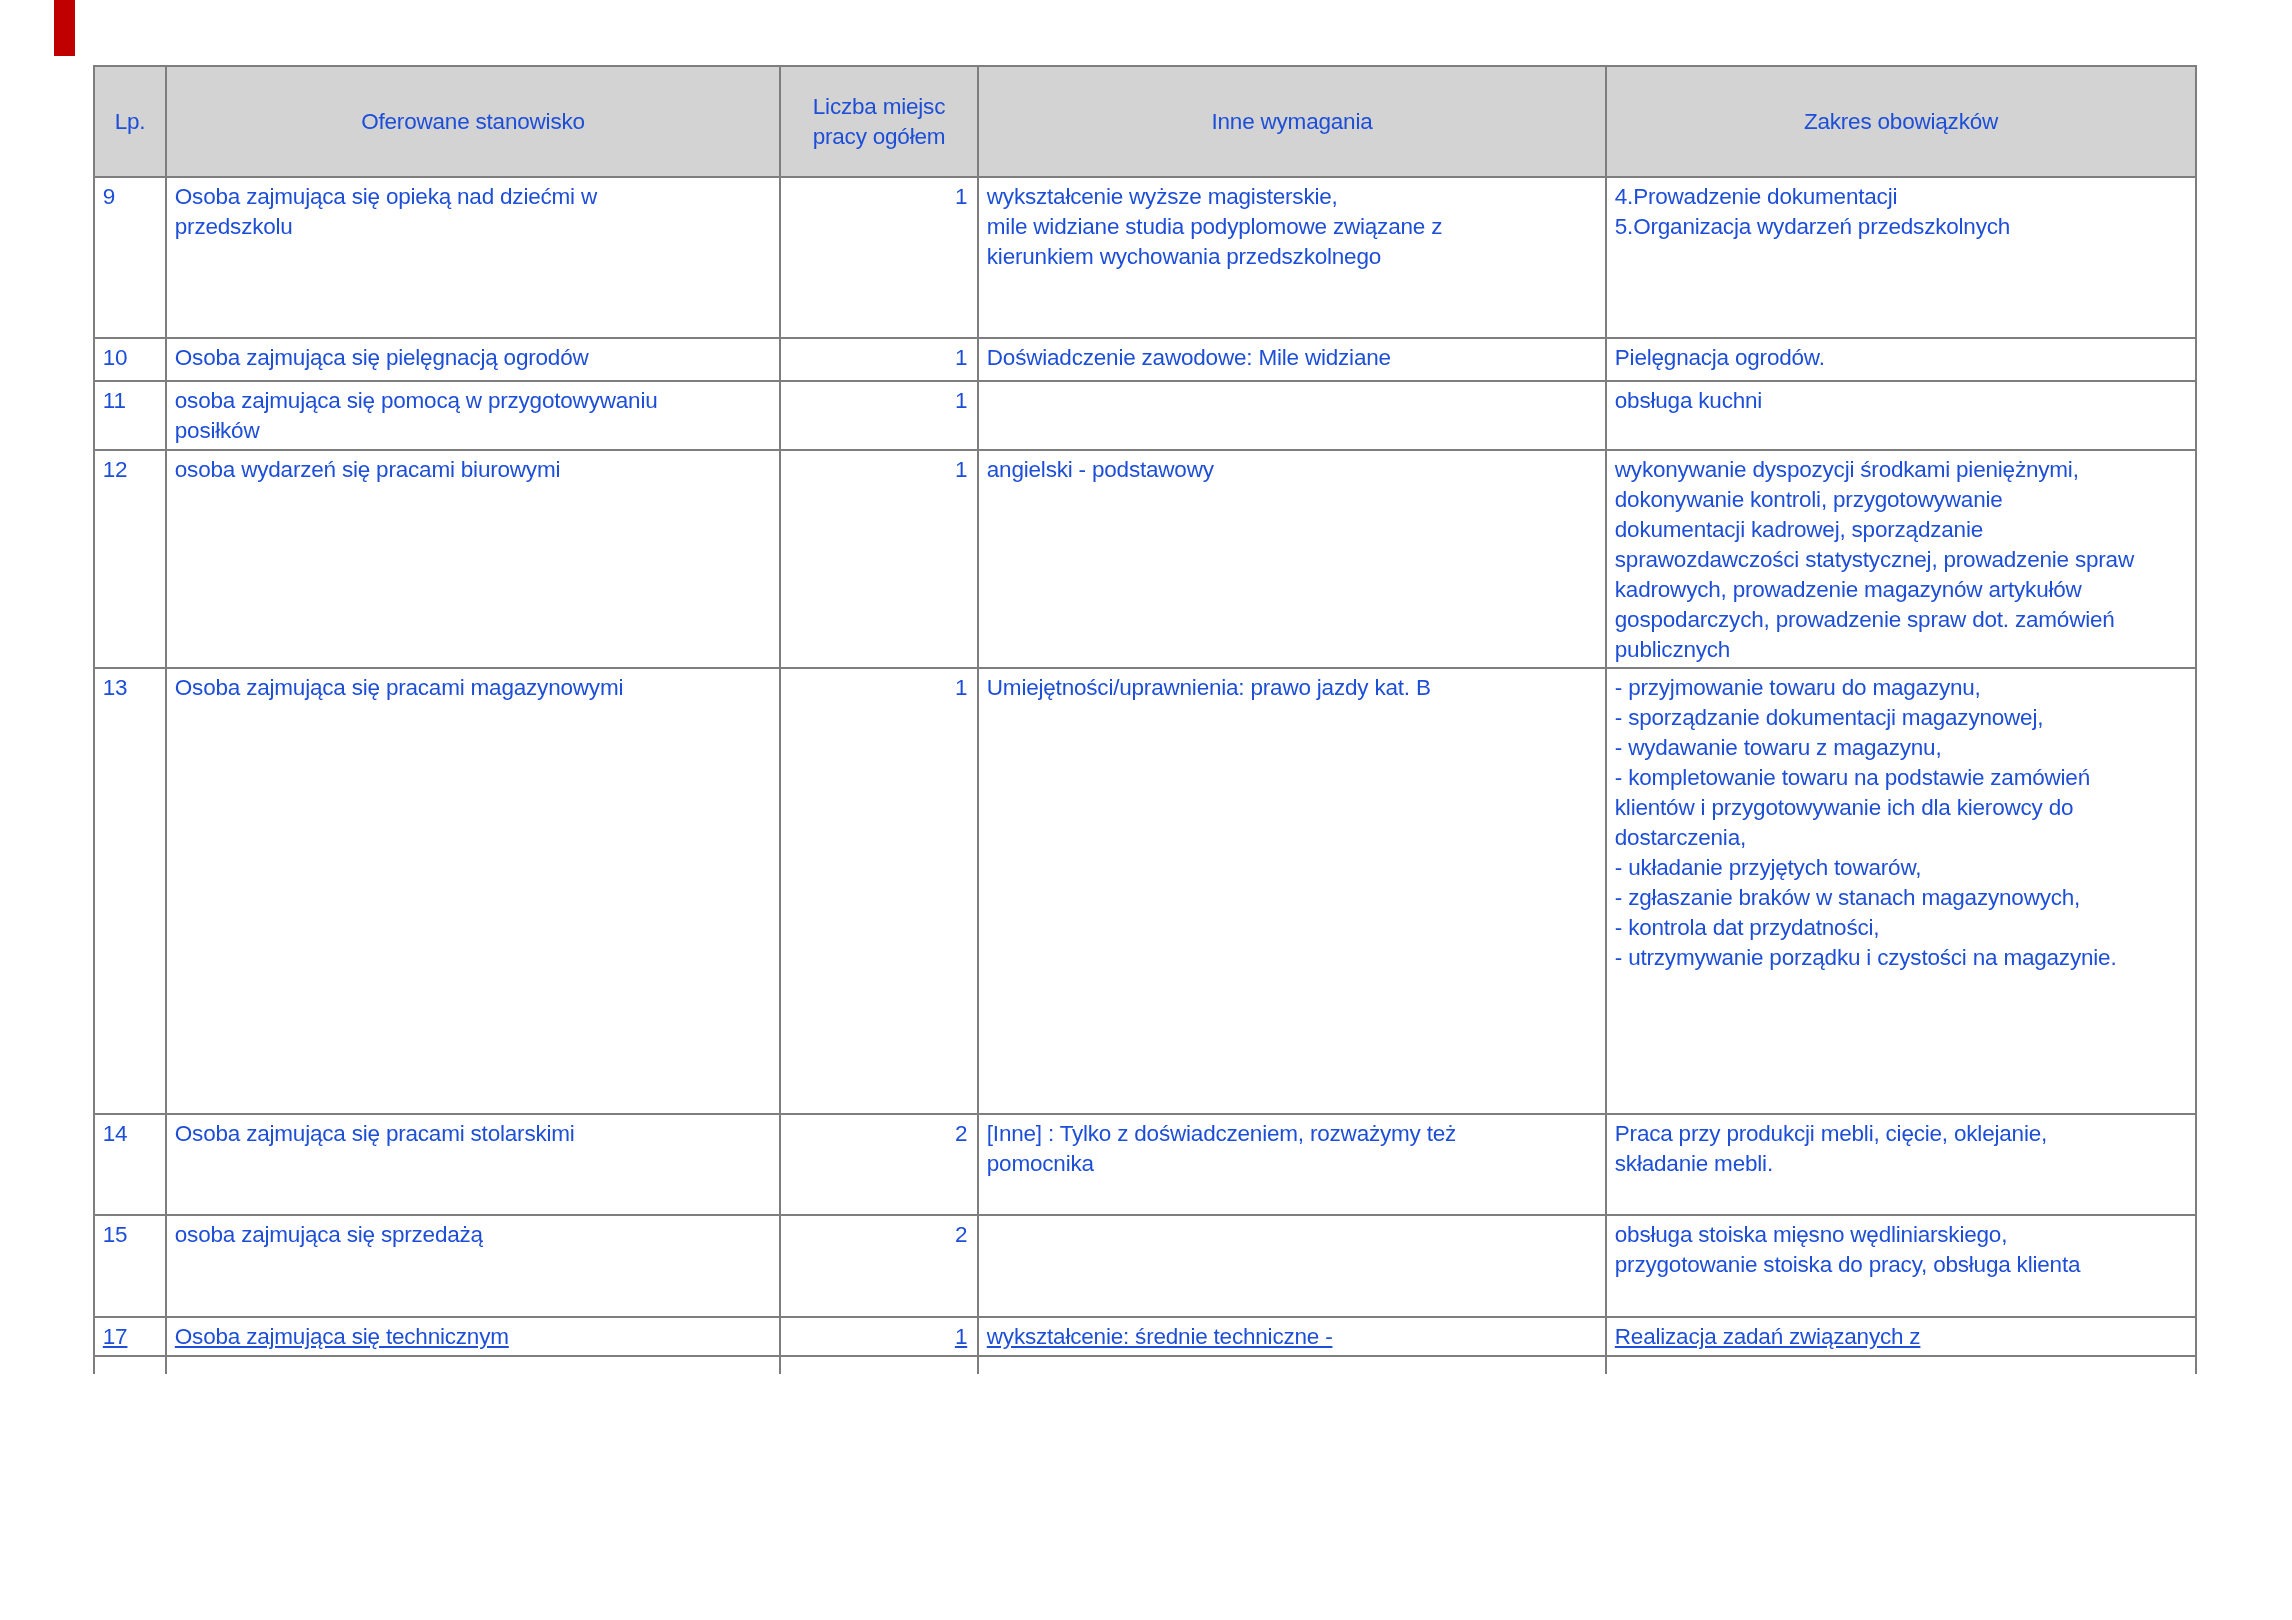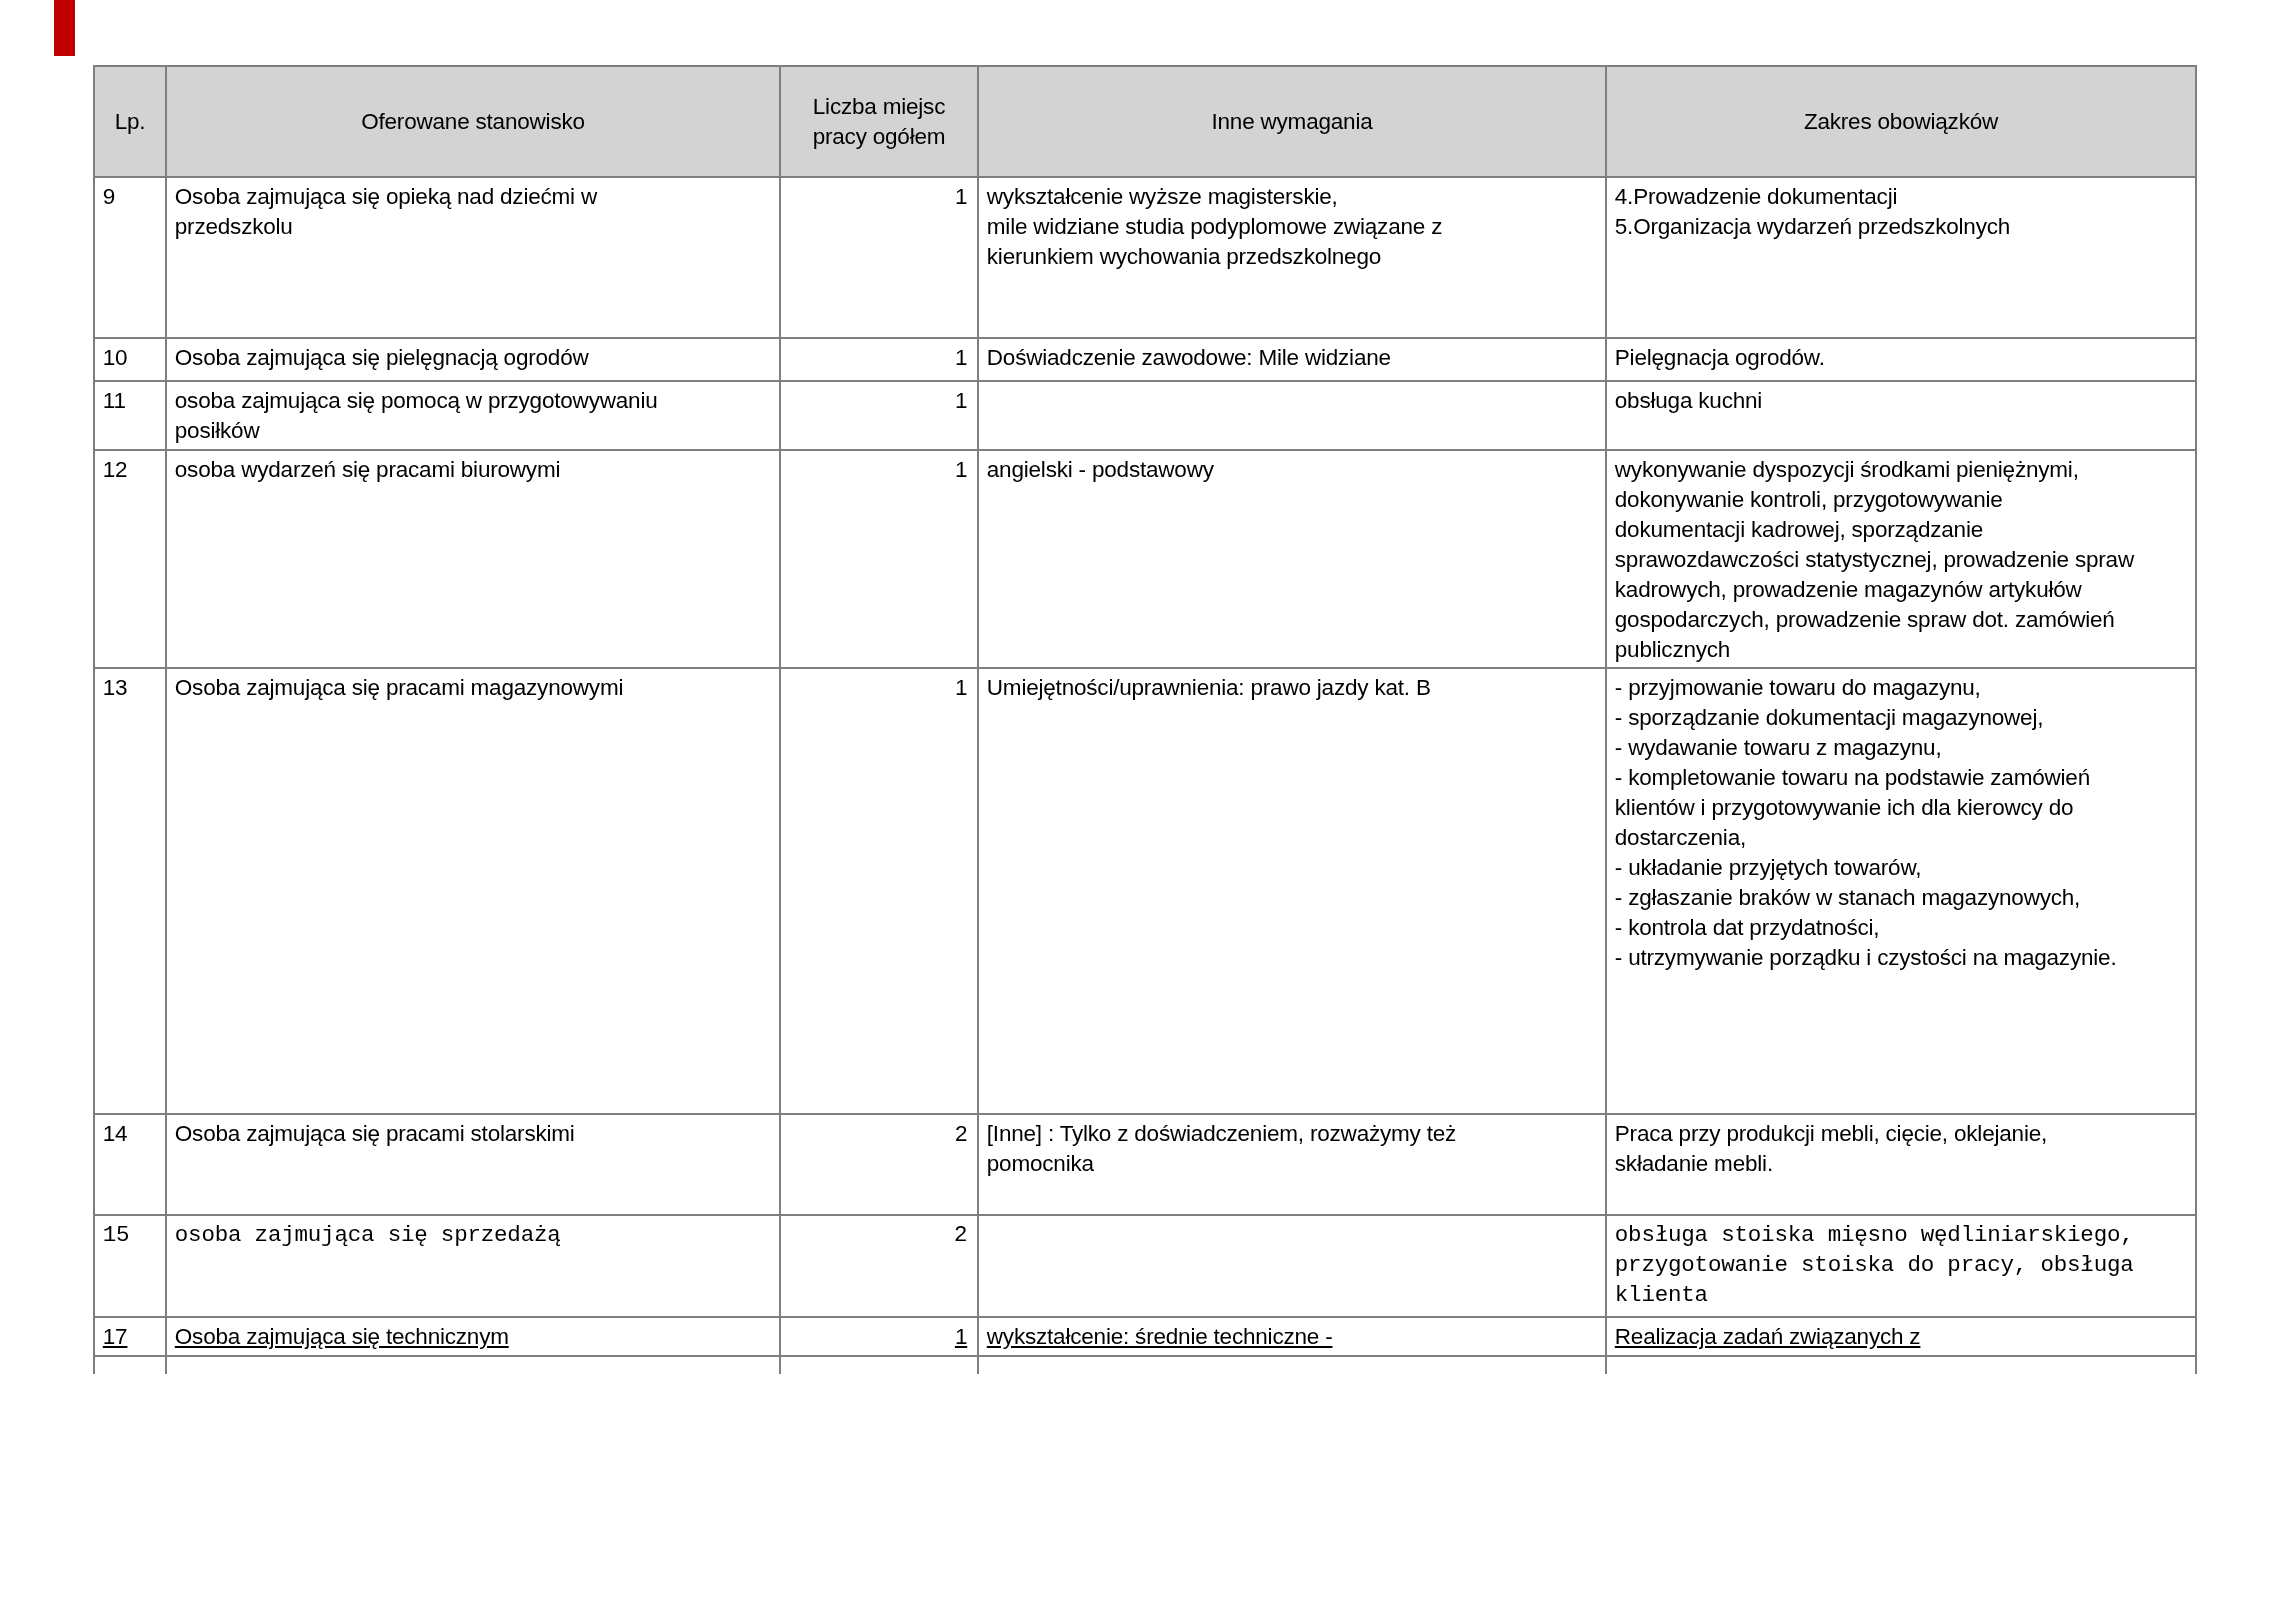--- a/index.html
+++ b/index.html
@@ -6,21 +6,21 @@
     margin: 0;
     padding: 0;
     background: #ffffff;
   }
   .page {
     position: relative;
     width: 2293px;
     height: 1451px;
     background: #ffffff;
     font-family: "Liberation Sans", sans-serif;
-    color: #000000;
+    color: #1d4ed8;
     overflow: hidden;
   }
   .red-marker {
     position: absolute;
     left: 54px;
     width: 20.6px;
     background: #c00000;
   }
   .red-marker.top { top: 0; height: 56px; }
   .red-marker.bottom { top: 1562px; height: 58px; }
@@ -55,21 +55,21 @@
     text-align: right;
     padding-right: 11.8px;
   }
   tr.h-header { height: 111px; }
   tr.h-r9  { height: 161px; }
   tr.h-r10 { height: 43px; }
   tr.h-r11 { height: 69px; }
   tr.h-r12 { height: 215px; margin-top: 44px; }
   tr.h-r13 { height: 446px; }
   tr.h-r14 { height: 101px; margin-left: 32px; }
-  tr.h-r15 { height: 102px; font-family: Liberation Mono, monospace; }
+  tr.h-r15 { height: 102px; }
   tr.h-r16 { height: 108px; }
   tr.h-r17 { height: 39px; text-decoration: underline; }
   tr.h-cut { height: 18.6px; }
   tr.h-cut td { border-bottom: none; }
 
   .footer-line {
     position: absolute;
     left: 81px;
     top: 1523px;
     width: 2129px;

